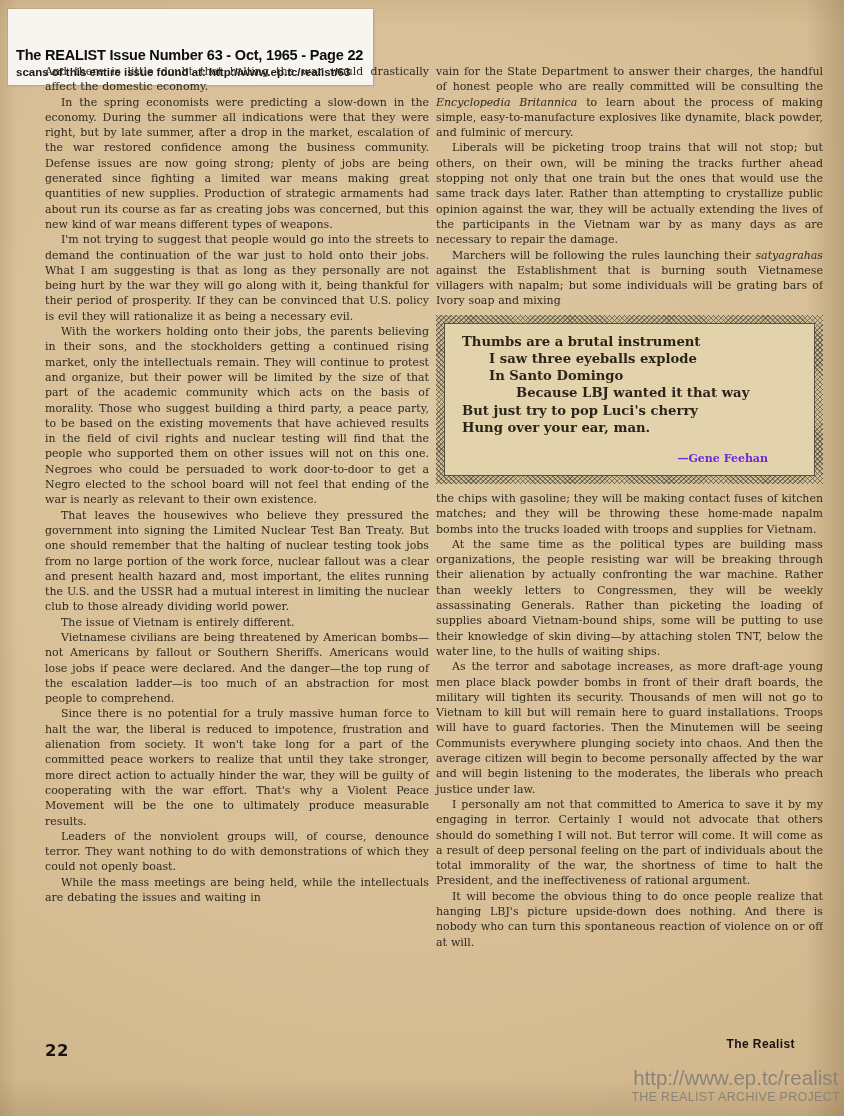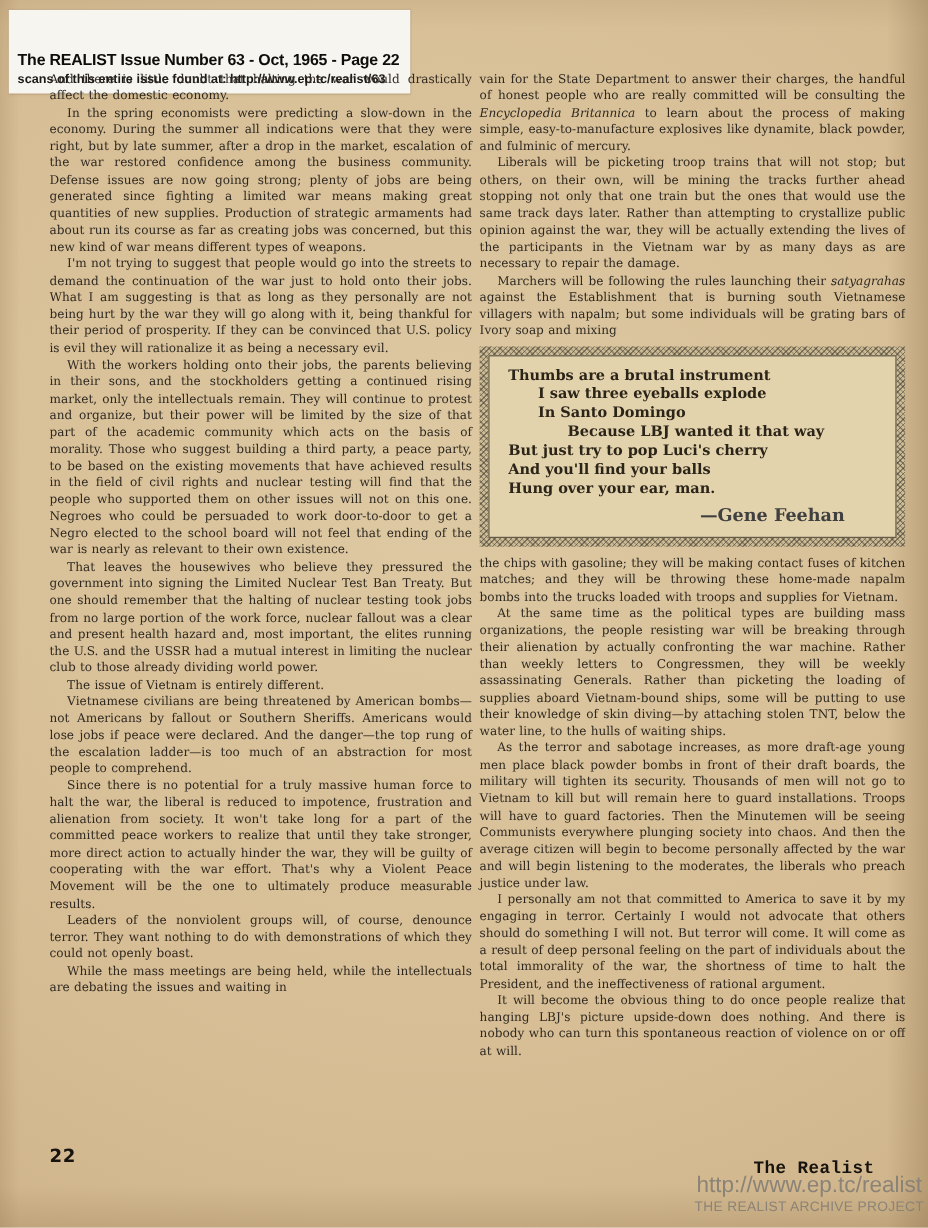--- a/index.html
+++ b/index.html
@@ -42,31 +42,31 @@
   }
   .poem-inner {
     background:#e3d3ad; border:1px solid #57503f;
     padding:9px 12px 10px 17px;
   }
   .poem-title {
     text-align:center; font-family:"DejaVu Sans", sans-serif; font-weight:bold;
     font-size:15.5px; letter-spacing:0.4px; color:#211c13; margin-bottom:7px;
   }
   .poem-line { font-weight:bold; font-size:13.2px; line-height:17.2px; color:#2b2418; }
-  .poem-attr { font-weight:bold; font-size:16px; text-align:right; padding-right:34px; margin-top:6px; color:#404040; }
+  .poem-attr { font-weight:bold; font-size:11px; text-align:right; padding-right:34px; margin-top:16px; color:#6d28d9; }
 
   .page-number {
     position:absolute; top:1041px; left:45px;
     font-family:"DejaVu Sans", sans-serif; font-weight:bold; font-size:16.5px;
     letter-spacing:0.6px; color:#17130e;
   }
   .magazine-signature {
     position:absolute; top:1037px; right:49px;
-    font-family:Liberation Mono, monospace; font-weight:bold; font-size:16px;
-    letter-spacing:0.4px; color:#17130e;margin-top:16px;
+    font-family:Liberation Sans, sans-serif; font-weight:bold; font-size:12px;
+    letter-spacing:0.4px; color:#17130e;
   }
   .archive-footer { position:absolute; top:1066px; right:4px; text-align:center; color:#8b8377; }
   .footer-url  { font-family:"Liberation Sans", sans-serif; font-size:20.5px; line-height:1.15; }
   .footer-name { font-family:"Liberation Sans", sans-serif; font-size:12.5px; line-height:1.25; letter-spacing:0.3px; }
 </style>
 </head>
 <body>
 
 <div class="header-label">
   <div class="header-title">The REALIST Issue Number 63 - Oct, 1965 - Page 22</div>
@@ -93,21 +93,20 @@
         <p class="para"><span>Marchers will be following the rules launching their </span><i>satyagrahas</i><span> against the Establishment that is burning south Vietnamese villagers with napalm; but some individuals will be grating bars of Ivory soap and mixing</span></p>
       </div>
     <div class="poem-box">
       <div class="poem-inner">
         <div>
             <div class="poem-line" style="padding-left: 0px;">Thumbs are a brutal instrument</div>
             <div class="poem-line" style="padding-left: 27px;">I saw three eyeballs explode</div>
             <div class="poem-line" style="padding-left: 27px;">In Santo Domingo</div>
             <div class="poem-line" style="padding-left: 54px;">Because LBJ wanted it that way</div>
             <div class="poem-line" style="padding-left: 0px;">But just try to pop Luci's cherry</div>
-            <div class="poem-line" style="padding-left: 0px;">And you'll find your balls</div>
             <div class="poem-line" style="padding-left: 0px;">Hung over your ear, man.</div>
           </div>
         <div class="poem-attr">—Gene Feehan</div>
       </div>
     </div>
     <div>
         <p class="para flush"><span>the chips with gasoline; they will be making contact fuses of kitchen matches; and they will be throwing these home-made napalm bombs into the trucks loaded with troops and supplies for Vietnam.</span></p>
         <p class="para"><span>At the same time as the political types are building mass organizations, the people resisting war will be breaking through their alienation by actually confronting the war machine. Rather than weekly letters to Congressmen, they will be weekly assassinating Generals. Rather than picketing the loading of supplies aboard Vietnam-bound ships, some will be putting to use their knowledge of skin diving—by attaching stolen TNT, below the water line, to the hulls of waiting ships.</span></p>
         <p class="para"><span>As the terror and sabotage increases, as more draft-age young men place black powder bombs in front of their draft boards, the military will tighten its security. Thousands of men will not go to Vietnam to kill but will remain here to guard installations. Troops will have to guard factories. Then the Minutemen will be seeing Communists everywhere plunging society into chaos. And then the average citizen will begin to become personally affected by the war and will begin listening to the moderates, the liberals who preach justice under law.</span></p>
         <p class="para"><span>I personally am not that committed to America to save it by my engaging in terror. Certainly I would not advocate that others should do something I will not. But terror will come. It will come as a result of deep personal feeling on the part of individuals about the total immorality of the war, the shortness of time to halt the President, and the ineffectiveness of rational argument.</span></p>

